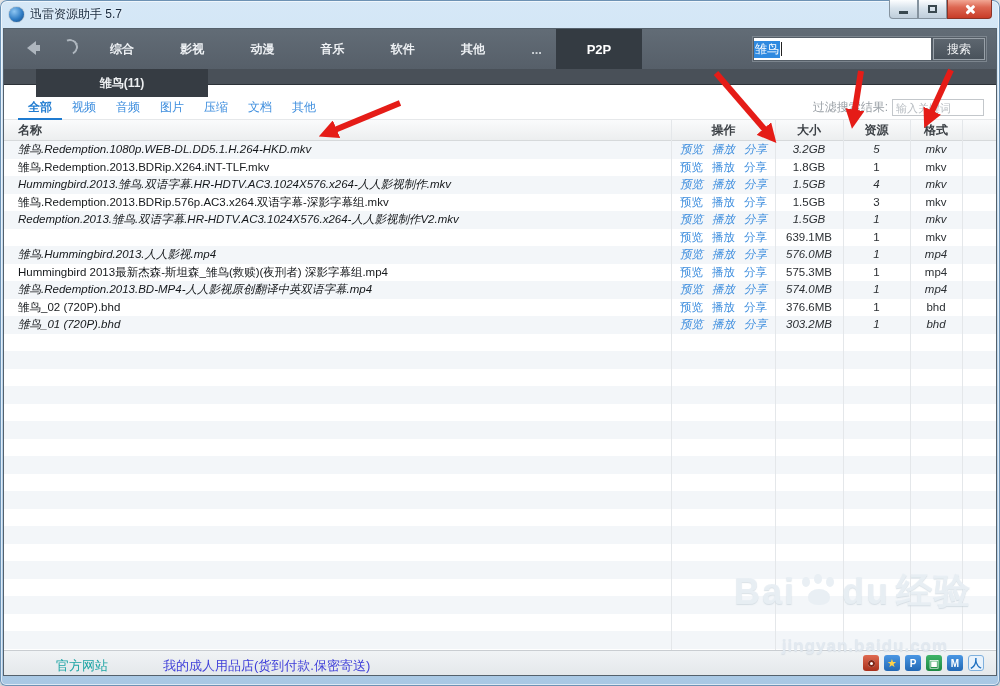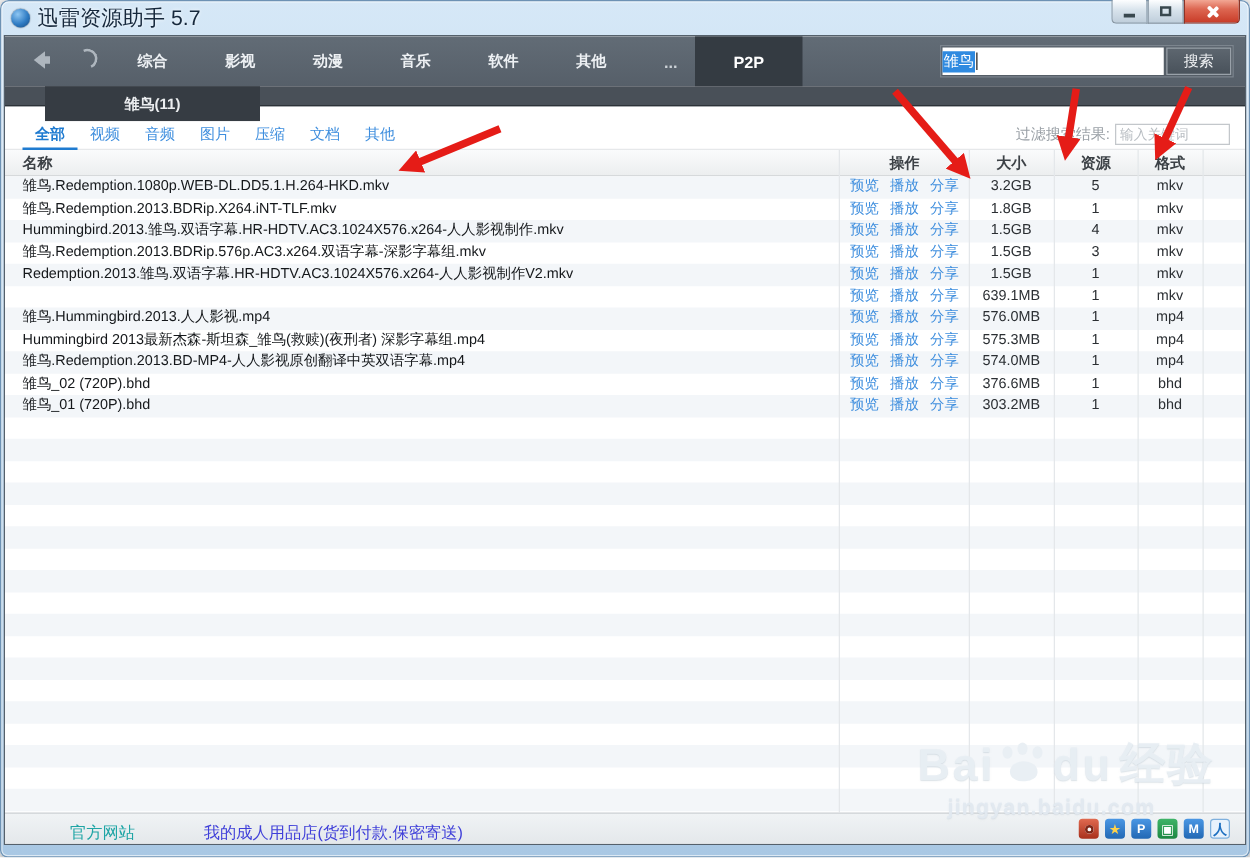--- a/index.html
+++ b/index.html
@@ -5,21 +5,21 @@
   html,body{margin:0;padding:0;background:#fff;}
   *{box-sizing:border-box;font-family:"Liberation Sans","DejaVu Sans",sans-serif;}
   .stage{position:relative;width:1000px;height:686px;overflow:hidden;background:#f3f3f3;}
   
   .window{position:absolute;inset:0;border-radius:7px 7px 6px 6px;
     background:linear-gradient(#d6e8f7,#b4d1ea 60%,#a9c8e4);
     box-shadow:inset 0 0 0 1px #6d92b4, inset 0 0 0 2px rgba(255,255,255,.6), 0 2px 8px rgba(0,0,0,.35);}
   .titlebar{position:absolute;left:0;top:0;right:0;height:28px;display:flex;align-items:center;}
   .app-icon{width:15px;height:15px;border-radius:50%;margin:0 6px 0 9px;
     background:radial-gradient(circle at 35% 30%,#8ec6f2,#2f7cc4 55%,#14477e);box-shadow:0 0 1px #123;}
-  .title-text{font-size:17px;color:#16283c;text-shadow:0 0 3px #fff;}
+  .title-text{font-size:12px;color:#16283c;text-shadow:0 0 3px #fff;}
   .win-controls{position:absolute;right:8px;top:0;display:flex;height:19px;}
   .wbtn{width:29px;height:19px;border:1px solid #85939f;border-top:none;display:flex;align-items:center;justify-content:center;
     background:linear-gradient(#fdfeff,#d8e3ec 45%,#bfcedb);}
   .wbtn.min{border-radius:0 0 0 4px;}
   .wbtn.close{width:45px;border-radius:0 0 4px 0;background:linear-gradient(#f2a794,#dd6752 40%,#c83c28);border-color:#8c3326;}
   .glyph-min{width:9px;height:3px;background:#39484f;margin-top:6px;}
   .glyph-max{width:9px;height:8px;border:2px solid #39484f;background:transparent;}
   .glyph-close{position:relative;width:11px;height:11px;}
   .glyph-close::before,.glyph-close::after{content:"";position:absolute;left:5px;top:0;width:2.5px;height:11px;background:#fff;border-radius:1px;}
   .glyph-close::before{transform:rotate(45deg);}
@@ -61,21 +61,21 @@
   .tablewrap{position:absolute;left:0;right:0;top:91px;bottom:25px;background:#fff;overflow:hidden;}
   .thead{position:relative;height:21px;background:linear-gradient(#fafbfc,#eceeef);border-bottom:1px solid #d6d9db;
     font-size:12px;font-weight:bold;color:#3c4146;line-height:21px;}
   .hc-name{position:absolute;left:14px;}
   .c-ops{position:absolute;left:668px;width:103px;text-align:center;}
   .c-size{position:absolute;left:771px;width:68px;text-align:center;}
   .c-res{position:absolute;left:839px;width:67px;text-align:center;}
   .c-fmt{position:absolute;left:906px;width:52px;text-align:center;}
   .tbody{position:absolute;left:0;right:0;top:21px;bottom:0;}
   .trow{position:relative;height:17.5px;line-height:17.5px;font-size:11.5px;color:#15181b;white-space:nowrap;cursor:default;}
-  .trow.stripe{background:#f3f6f9;}
+  .trow.stripe{background:#f3f6f9;font-style:italic;}
   .t-name{position:absolute;left:14px;right:330px;overflow:hidden;text-overflow:clip;}
   .ops{display:flex;justify-content:center;gap:9px;}
   .oplink{color:#3e8ede;cursor:pointer;}
   .cell-num{color:#2b2f33;}
   .colsep{position:absolute;top:0;bottom:0;width:1px;background:#e4e7ea;}
   
   .statusbar{position:absolute;left:0;right:0;bottom:0;height:25px;background:linear-gradient(#f0f3f5,#e4e8eb);
     border-top:1px solid #c9cdd1;display:flex;align-items:flex-end;font-size:13px;}
   .official{color:#1fa5a5;margin-left:52px;cursor:pointer;}
   .shop{color:#3f3fd9;margin-left:55px;cursor:pointer;}
@@ -90,21 +90,21 @@
   .si-book{background:linear-gradient(#4a97e4,#2268b4);}
   .si-person{background:#e8f2fc;border:1px solid #7fb0dd;color:#1d6fc0;font-size:11px;}
   
   .arrows{position:absolute;inset:0;pointer-events:none;z-index:40;}
   .watermark{position:absolute;right:28px;bottom:30px;text-align:left;pointer-events:none;z-index:30;}
   .wm-line1{font-size:36px;font-weight:bold;color:rgba(232,238,243,.95);text-shadow:0 1px 1px rgba(190,202,212,.55);letter-spacing:2px;display:flex;align-items:center;gap:6px;}
   .wm-paw{display:inline-block;width:34px;height:30px;position:relative;}
   .wm-paw::before{content:"";position:absolute;left:6px;top:12px;width:22px;height:16px;border-radius:50% 50% 45% 45%;background:rgba(232,238,243,.95);}
   .wm-paw::after{content:"";position:absolute;left:0;top:0;width:8px;height:10px;border-radius:50%;background:rgba(232,238,243,.95);
     box-shadow:12px -3px 0 rgba(232,238,243,.95), 24px 0 0 rgba(232,238,243,.95);}
-  .wm-line2{font-size:17px;font-weight:bold;color:rgba(225,233,240,.95);text-shadow:0 1px 1px rgba(195,206,216,.5);margin-top:0;margin-left:24px;letter-spacing:1px;}
+  .wm-line2{font-size:17px;font-weight:bold;color:rgba(225,233,240,.95);text-shadow:0 1px 1px rgba(195,206,216,.5);margin-top:20px;margin-left:24px;letter-spacing:1px;text-align:center;}
 </style>
 </head>
 <body>
 
 <div class="stage">
   <div class="window">
 
     <div class="titlebar">
       <span class="app-icon"></span>
       <span class="title-text">迅雷资源助手 5.7</span>

